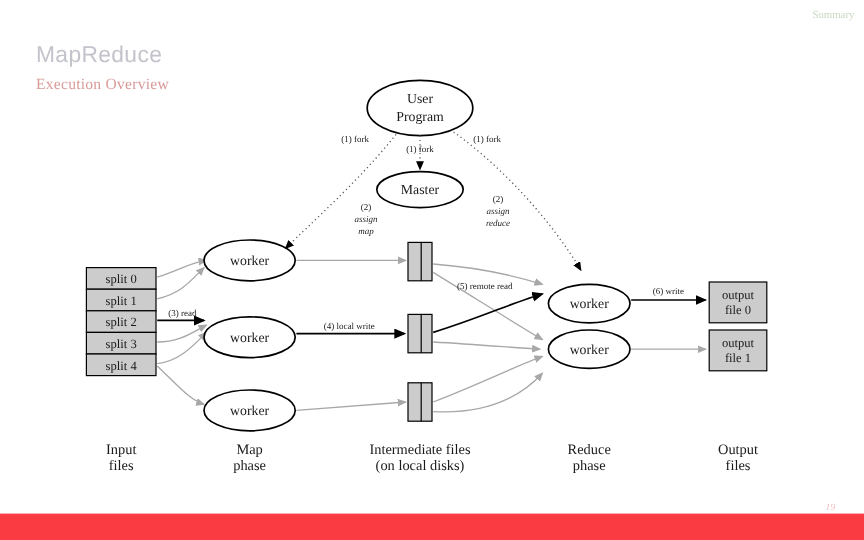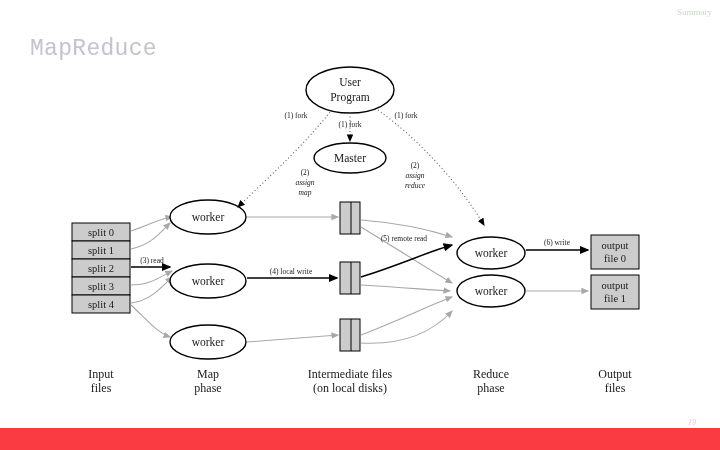--- a/index.html
+++ b/index.html
@@ -38,22 +38,22 @@
     font-size: 9px;
     font-family: "Liberation Serif", serif;
     text-align: right;
     pointer-events: none;
   }
 
   #slide-title {
     position: absolute;
     left: 30px;
     top: 36px;
-    font-family: Liberation Mono, monospace;
-    font-size: 23px;
+    font-family: Liberation Sans, sans-serif;
+    font-size: 19px;
     color: #c3c3cc;
     letter-spacing: 0.3px;
     white-space: nowrap;
   }
   #slide-subtitle {
     position: absolute;
     left: 30px;
     top: 62px;
     font-family: "Liberation Serif", serif;
     font-size: 13px;
@@ -107,20 +107,21 @@
   }
 </style>
 </head>
 <body>
 
 <div id="slide">
 
   <div id="green-accent">Summary</div>
 
   <div id="slide-title">MapReduce</div>
+  <div id="slide-subtitle">Execution Overview</div>
 
   <div id="diagram">
     <svg width="720" height="345" viewBox="0 0 720 345" xmlns="http://www.w3.org/2000/svg">
       <defs>
         <marker id="ahB" markerWidth="7" markerHeight="7" refX="6" refY="3" orient="auto">
           <path d="M0,0 L7,3 L0,6 z" fill="#000000"></path>
         </marker>
         <marker id="ahG" markerWidth="7" markerHeight="7" refX="6" refY="3" orient="auto">
           <path d="M0,0 L7,3 L0,6 z" fill="#a8a8a8"></path>
         </marker>

